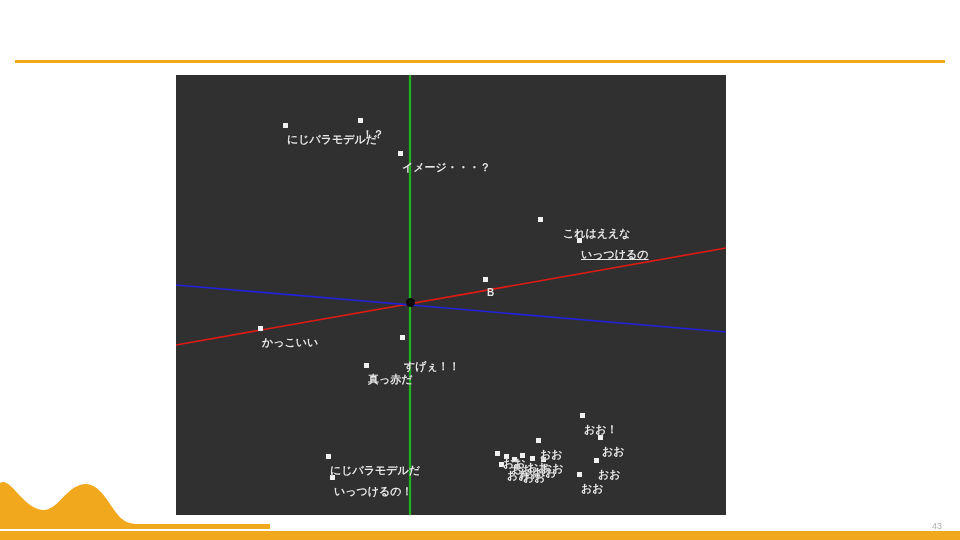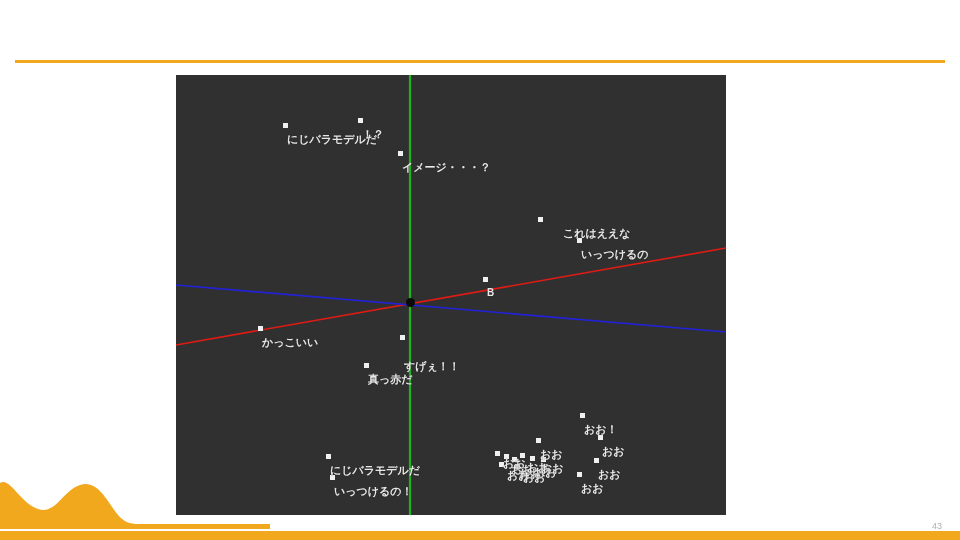--- a/index.html
+++ b/index.html
@@ -162,21 +162,21 @@
         <div class="pt" style="left: 367px; top: 384px;"></div>
         <div class="pt" style="left: 325px; top: 389px;"></div>
         <div class="pt" style="left: 341px; top: 391px;"></div>
         <div class="pt origin" style="left: 234px; top: 227px;"></div>
       </div>
     <div id="labels-layer">
         <div class="lbl" style="left: 111px; top: 58px;">にじバラモデルだ</div>
         <div class="lbl" style="left: 186px; top: 53px;">！？</div>
         <div class="lbl" style="left: 226px; top: 86px;">イメージ・・・？</div>
         <div class="lbl" style="left: 366px; top: 152px; margin-left: 21px;">これはええな</div>
-        <div class="lbl" style="left: 405px; top: 173px;">いっつけるの</div>
+        <div class="lbl" style="left: 405px; top: 173px; text-decoration: underline;">いっつけるの</div>
         <div class="lbl sm" style="left: 311px; top: 212px;">B</div>
         <div class="lbl" style="left: 86px; top: 261px;">かっこいい</div>
         <div class="lbl" style="left: 228px; top: 270px; margin-top: 15px;">すげぇ！！</div>
         <div class="lbl" style="left: 192px; top: 298px; font-family: Liberation Serif, serif;">真っ赤だ</div>
         <div class="lbl" style="left: 408px; top: 348px; font-family: Liberation Serif, serif;">おお！</div>
         <div class="lbl" style="left: 364px; top: 373px;">おお</div>
         <div class="lbl" style="left: 426px; top: 370px;">おお</div>
         <div class="lbl" style="left: 422px; top: 393px;">おお</div>
         <div class="lbl" style="left: 405px; top: 407px;">おお</div>
         <div class="lbl" style="left: 154px; top: 389px;">にじバラモデルだ</div>

